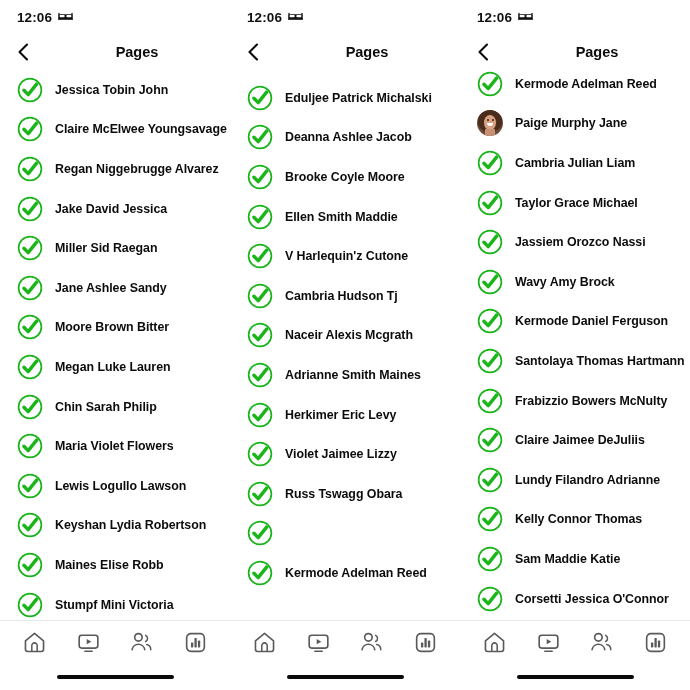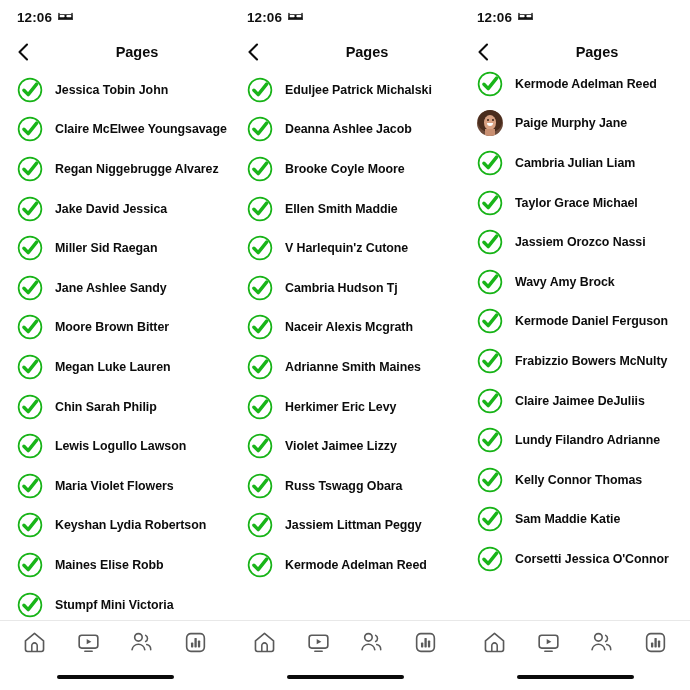--- a/index.html
+++ b/index.html
@@ -270,30 +270,30 @@
             </span>
             <span class="row-label">Chin Sarah Philip</span>
           </div>
           <div class="row">
             <span class="avatar-wrap">
               <svg viewBox="0 0 26 26" width="26" height="26" aria-hidden="true">
     <circle cx="13" cy="13" r="11.4" fill="none" stroke="#17B317" stroke-width="1.7"></circle>
     <path d="M6.9 13.3 L11.2 17.6 L19.6 7.1" fill="none" stroke="#19B519" stroke-width="3.4" stroke-linecap="round" stroke-linejoin="round"></path>
   </svg>
             </span>
+            <span class="row-label">Maria Violet Flowers</span>
+          </div>
+          <div class="row">
+            <span class="avatar-wrap">
+              <svg viewBox="0 0 26 26" width="26" height="26" aria-hidden="true">
+    <circle cx="13" cy="13" r="11.4" fill="none" stroke="#17B317" stroke-width="1.7"></circle>
+    <path d="M6.9 13.3 L11.2 17.6 L19.6 7.1" fill="none" stroke="#19B519" stroke-width="3.4" stroke-linecap="round" stroke-linejoin="round"></path>
+  </svg>
+            </span>
             <span class="row-label">Lewis Logullo Lawson</span>
-          </div>
-          <div class="row">
-            <span class="avatar-wrap">
-              <svg viewBox="0 0 26 26" width="26" height="26" aria-hidden="true">
-    <circle cx="13" cy="13" r="11.4" fill="none" stroke="#17B317" stroke-width="1.7"></circle>
-    <path d="M6.9 13.3 L11.2 17.6 L19.6 7.1" fill="none" stroke="#19B519" stroke-width="3.4" stroke-linecap="round" stroke-linejoin="round"></path>
-  </svg>
-            </span>
-            <span class="row-label">Maria Violet Flowers</span>
           </div>
           <div class="row">
             <span class="avatar-wrap">
               <svg viewBox="0 0 26 26" width="26" height="26" aria-hidden="true">
     <circle cx="13" cy="13" r="11.4" fill="none" stroke="#17B317" stroke-width="1.7"></circle>
     <path d="M6.9 13.3 L11.2 17.6 L19.6 7.1" fill="none" stroke="#19B519" stroke-width="3.4" stroke-linecap="round" stroke-linejoin="round"></path>
   </svg>
             </span>
             <span class="row-label">Keyshan Lydia Robertson</span>
           </div>
@@ -366,21 +366,21 @@
       </div>
       <div class="header">
         <div class="back-btn">
           <svg viewBox="0 0 22 22" width="22" height="22" aria-hidden="true">
     <path d="M14 3.5 L6.5 11 L14 18.5" fill="none" stroke="#0b0b0b" stroke-width="2.1" stroke-linecap="round" stroke-linejoin="round"></path>
   </svg>
         </div>
         <div class="header-title">Pages</div>
       </div>
       <div class="list">
-        <div class="list-inner" style="top: 0px;">
+        <div class="list-inner" style="top: 8px;">
           <div class="row">
             <span class="avatar-wrap">
               <svg viewBox="0 0 26 26" width="26" height="26" aria-hidden="true">
     <circle cx="13" cy="13" r="11.4" fill="none" stroke="#17B317" stroke-width="1.7"></circle>
     <path d="M6.9 13.3 L11.2 17.6 L19.6 7.1" fill="none" stroke="#19B519" stroke-width="3.4" stroke-linecap="round" stroke-linejoin="round"></path>
   </svg>
             </span>
             <span class="row-label">Eduljee Patrick Michalski</span>
           </div>
           <div class="row">
@@ -473,21 +473,20 @@
             </span>
             <span class="row-label">Russ Tswagg Obara</span>
           </div>
           <div class="row">
             <span class="avatar-wrap">
               <svg viewBox="0 0 26 26" width="26" height="26" aria-hidden="true">
     <circle cx="13" cy="13" r="11.4" fill="none" stroke="#17B317" stroke-width="1.7"></circle>
     <path d="M6.9 13.3 L11.2 17.6 L19.6 7.1" fill="none" stroke="#19B519" stroke-width="3.4" stroke-linecap="round" stroke-linejoin="round"></path>
   </svg>
             </span>
-            <span class="row-label">Jassiem Littman Peggy</span>
           </div>
           <div class="row">
             <span class="avatar-wrap">
               <svg viewBox="0 0 26 26" width="26" height="26" aria-hidden="true">
     <circle cx="13" cy="13" r="11.4" fill="none" stroke="#17B317" stroke-width="1.7"></circle>
     <path d="M6.9 13.3 L11.2 17.6 L19.6 7.1" fill="none" stroke="#19B519" stroke-width="3.4" stroke-linecap="round" stroke-linejoin="round"></path>
   </svg>
             </span>
             <span class="row-label">Kermode Adelman Reed</span>
           </div>
@@ -617,20 +616,29 @@
             </span>
             <span class="row-label">Kermode Daniel Ferguson</span>
           </div>
           <div class="row">
             <span class="avatar-wrap">
               <svg viewBox="0 0 26 26" width="26" height="26" aria-hidden="true">
     <circle cx="13" cy="13" r="11.4" fill="none" stroke="#17B317" stroke-width="1.7"></circle>
     <path d="M6.9 13.3 L11.2 17.6 L19.6 7.1" fill="none" stroke="#19B519" stroke-width="3.4" stroke-linecap="round" stroke-linejoin="round"></path>
   </svg>
             </span>
+            <span class="row-label">Santolaya Thomas Hartmann</span>
+          </div>
+          <div class="row">
+            <span class="avatar-wrap">
+              <svg viewBox="0 0 26 26" width="26" height="26" aria-hidden="true">
+    <circle cx="13" cy="13" r="11.4" fill="none" stroke="#17B317" stroke-width="1.7"></circle>
+    <path d="M6.9 13.3 L11.2 17.6 L19.6 7.1" fill="none" stroke="#19B519" stroke-width="3.4" stroke-linecap="round" stroke-linejoin="round"></path>
+  </svg>
+            </span>
             <span class="row-label">Frabizzio Bowers McNulty</span>
           </div>
           <div class="row">
             <span class="avatar-wrap">
               <svg viewBox="0 0 26 26" width="26" height="26" aria-hidden="true">
     <circle cx="13" cy="13" r="11.4" fill="none" stroke="#17B317" stroke-width="1.7"></circle>
     <path d="M6.9 13.3 L11.2 17.6 L19.6 7.1" fill="none" stroke="#19B519" stroke-width="3.4" stroke-linecap="round" stroke-linejoin="round"></path>
   </svg>
             </span>
             <span class="row-label">Claire Jaimee DeJuliis</span>

